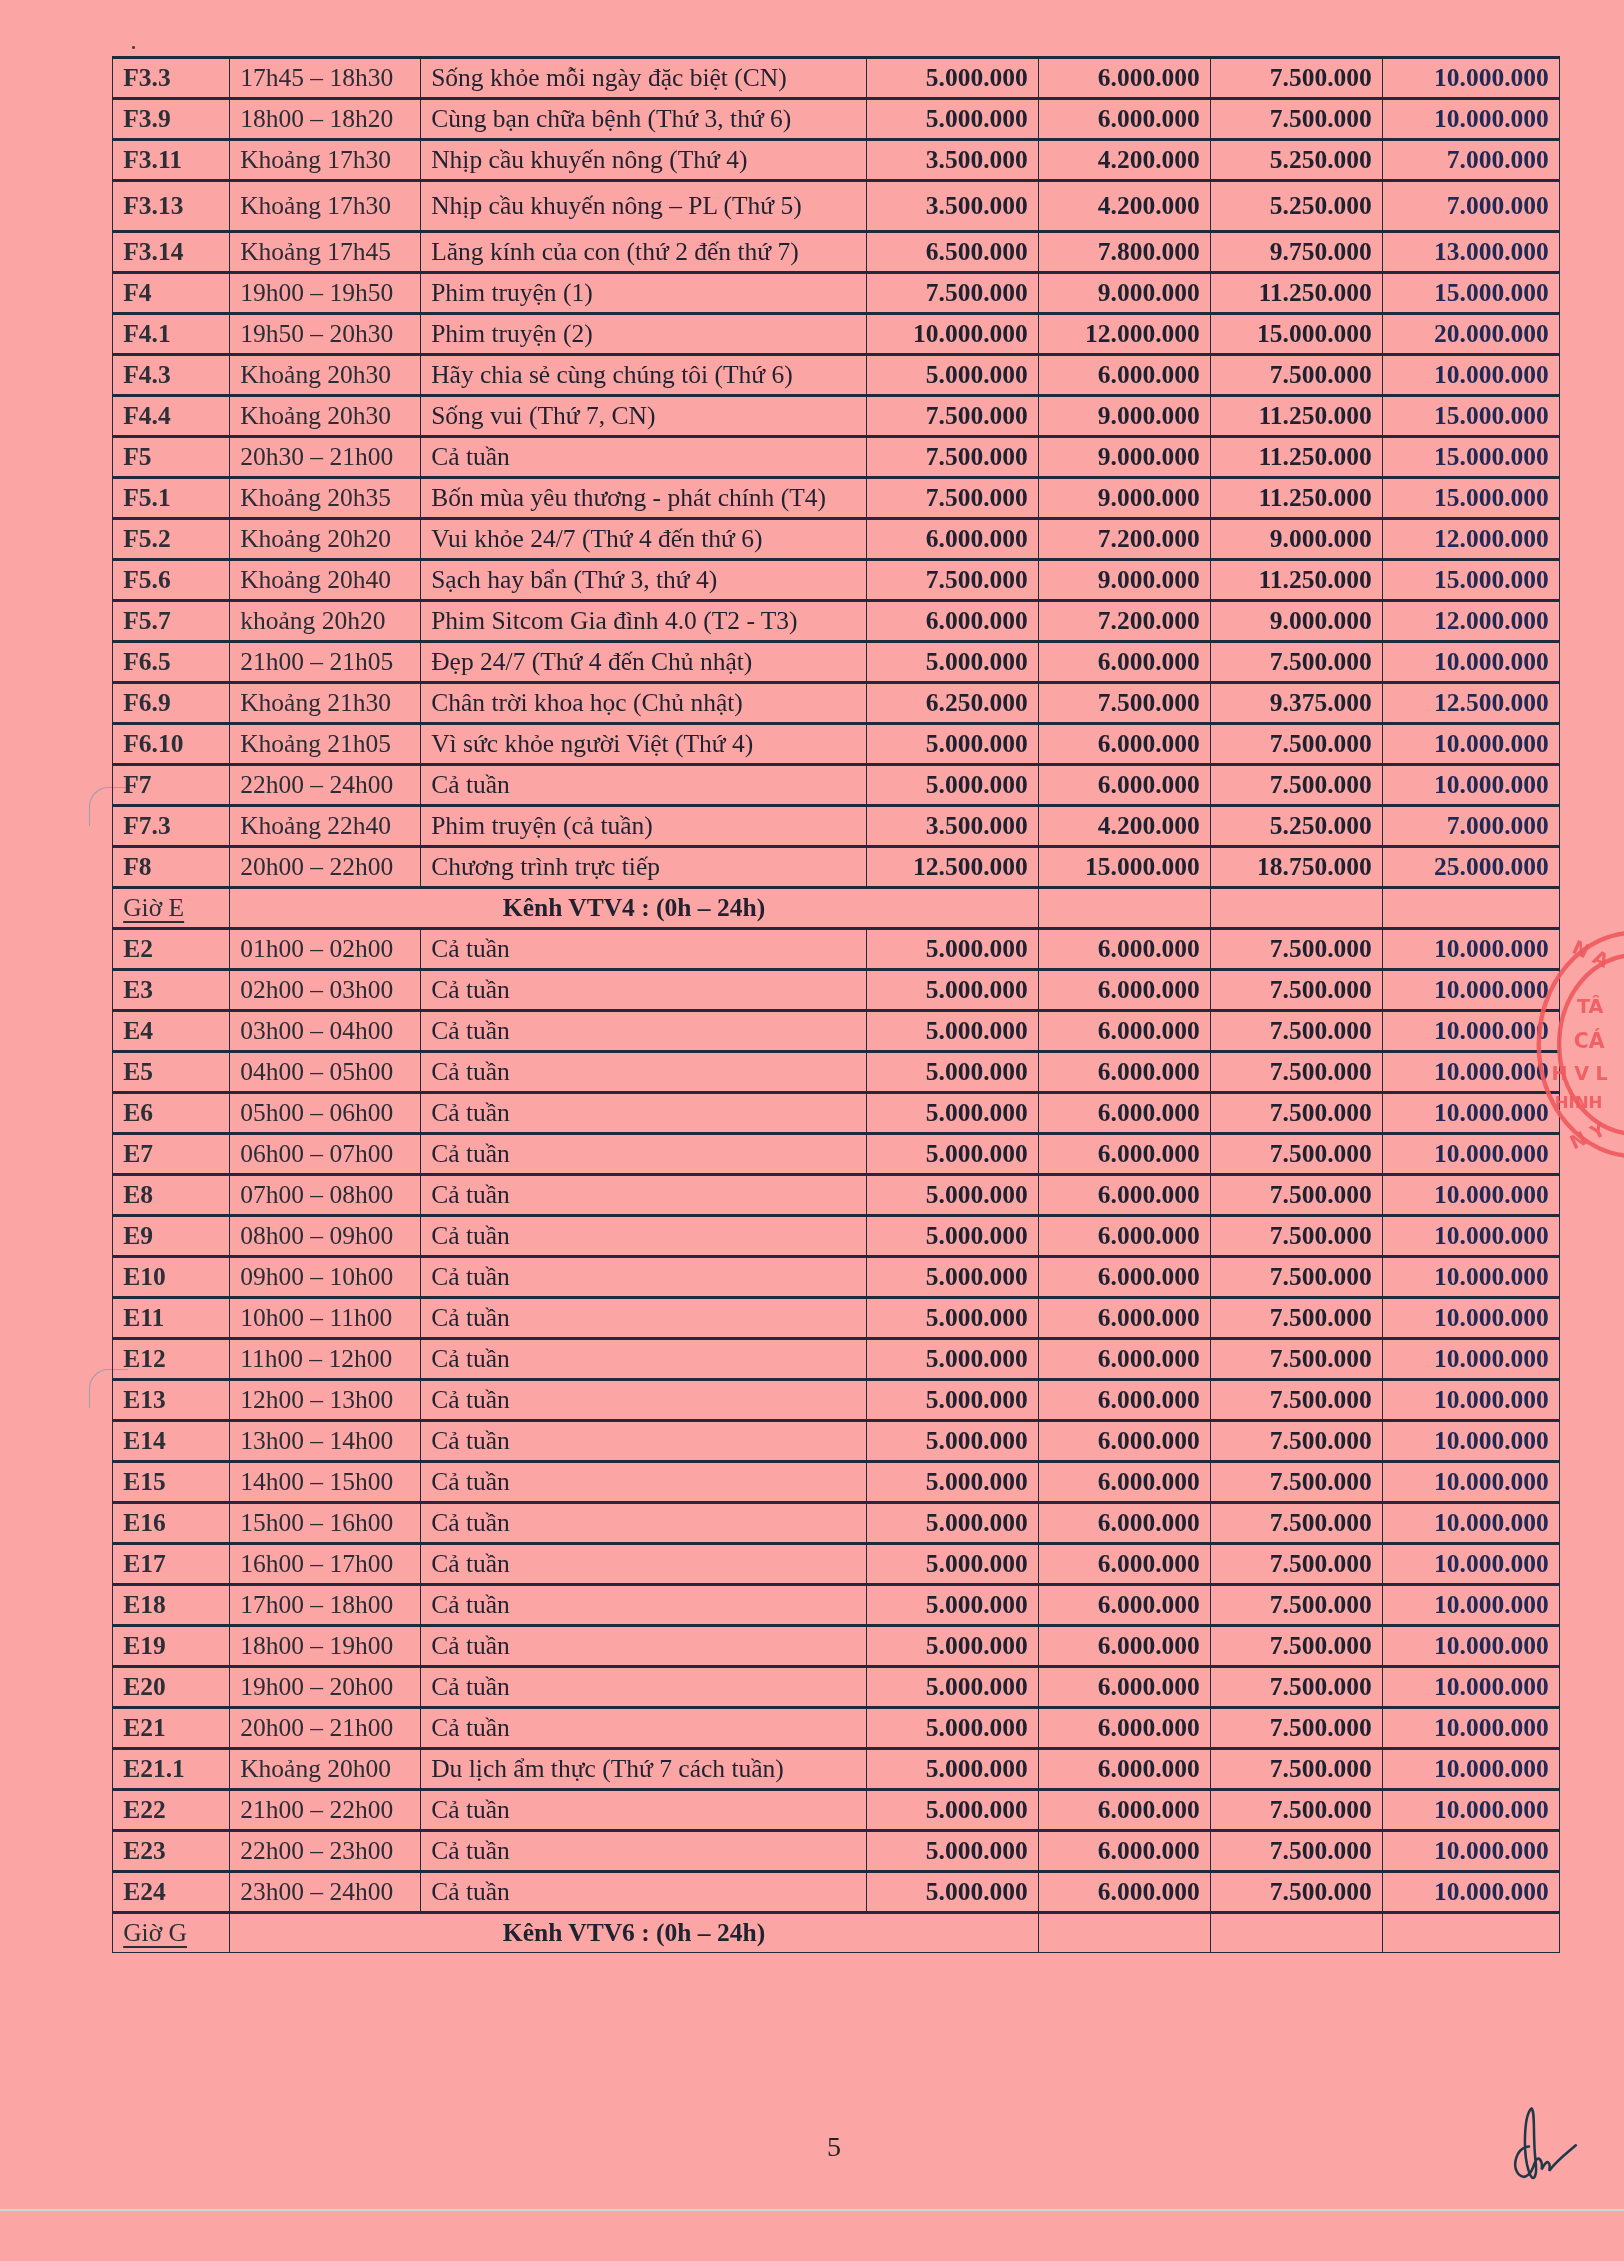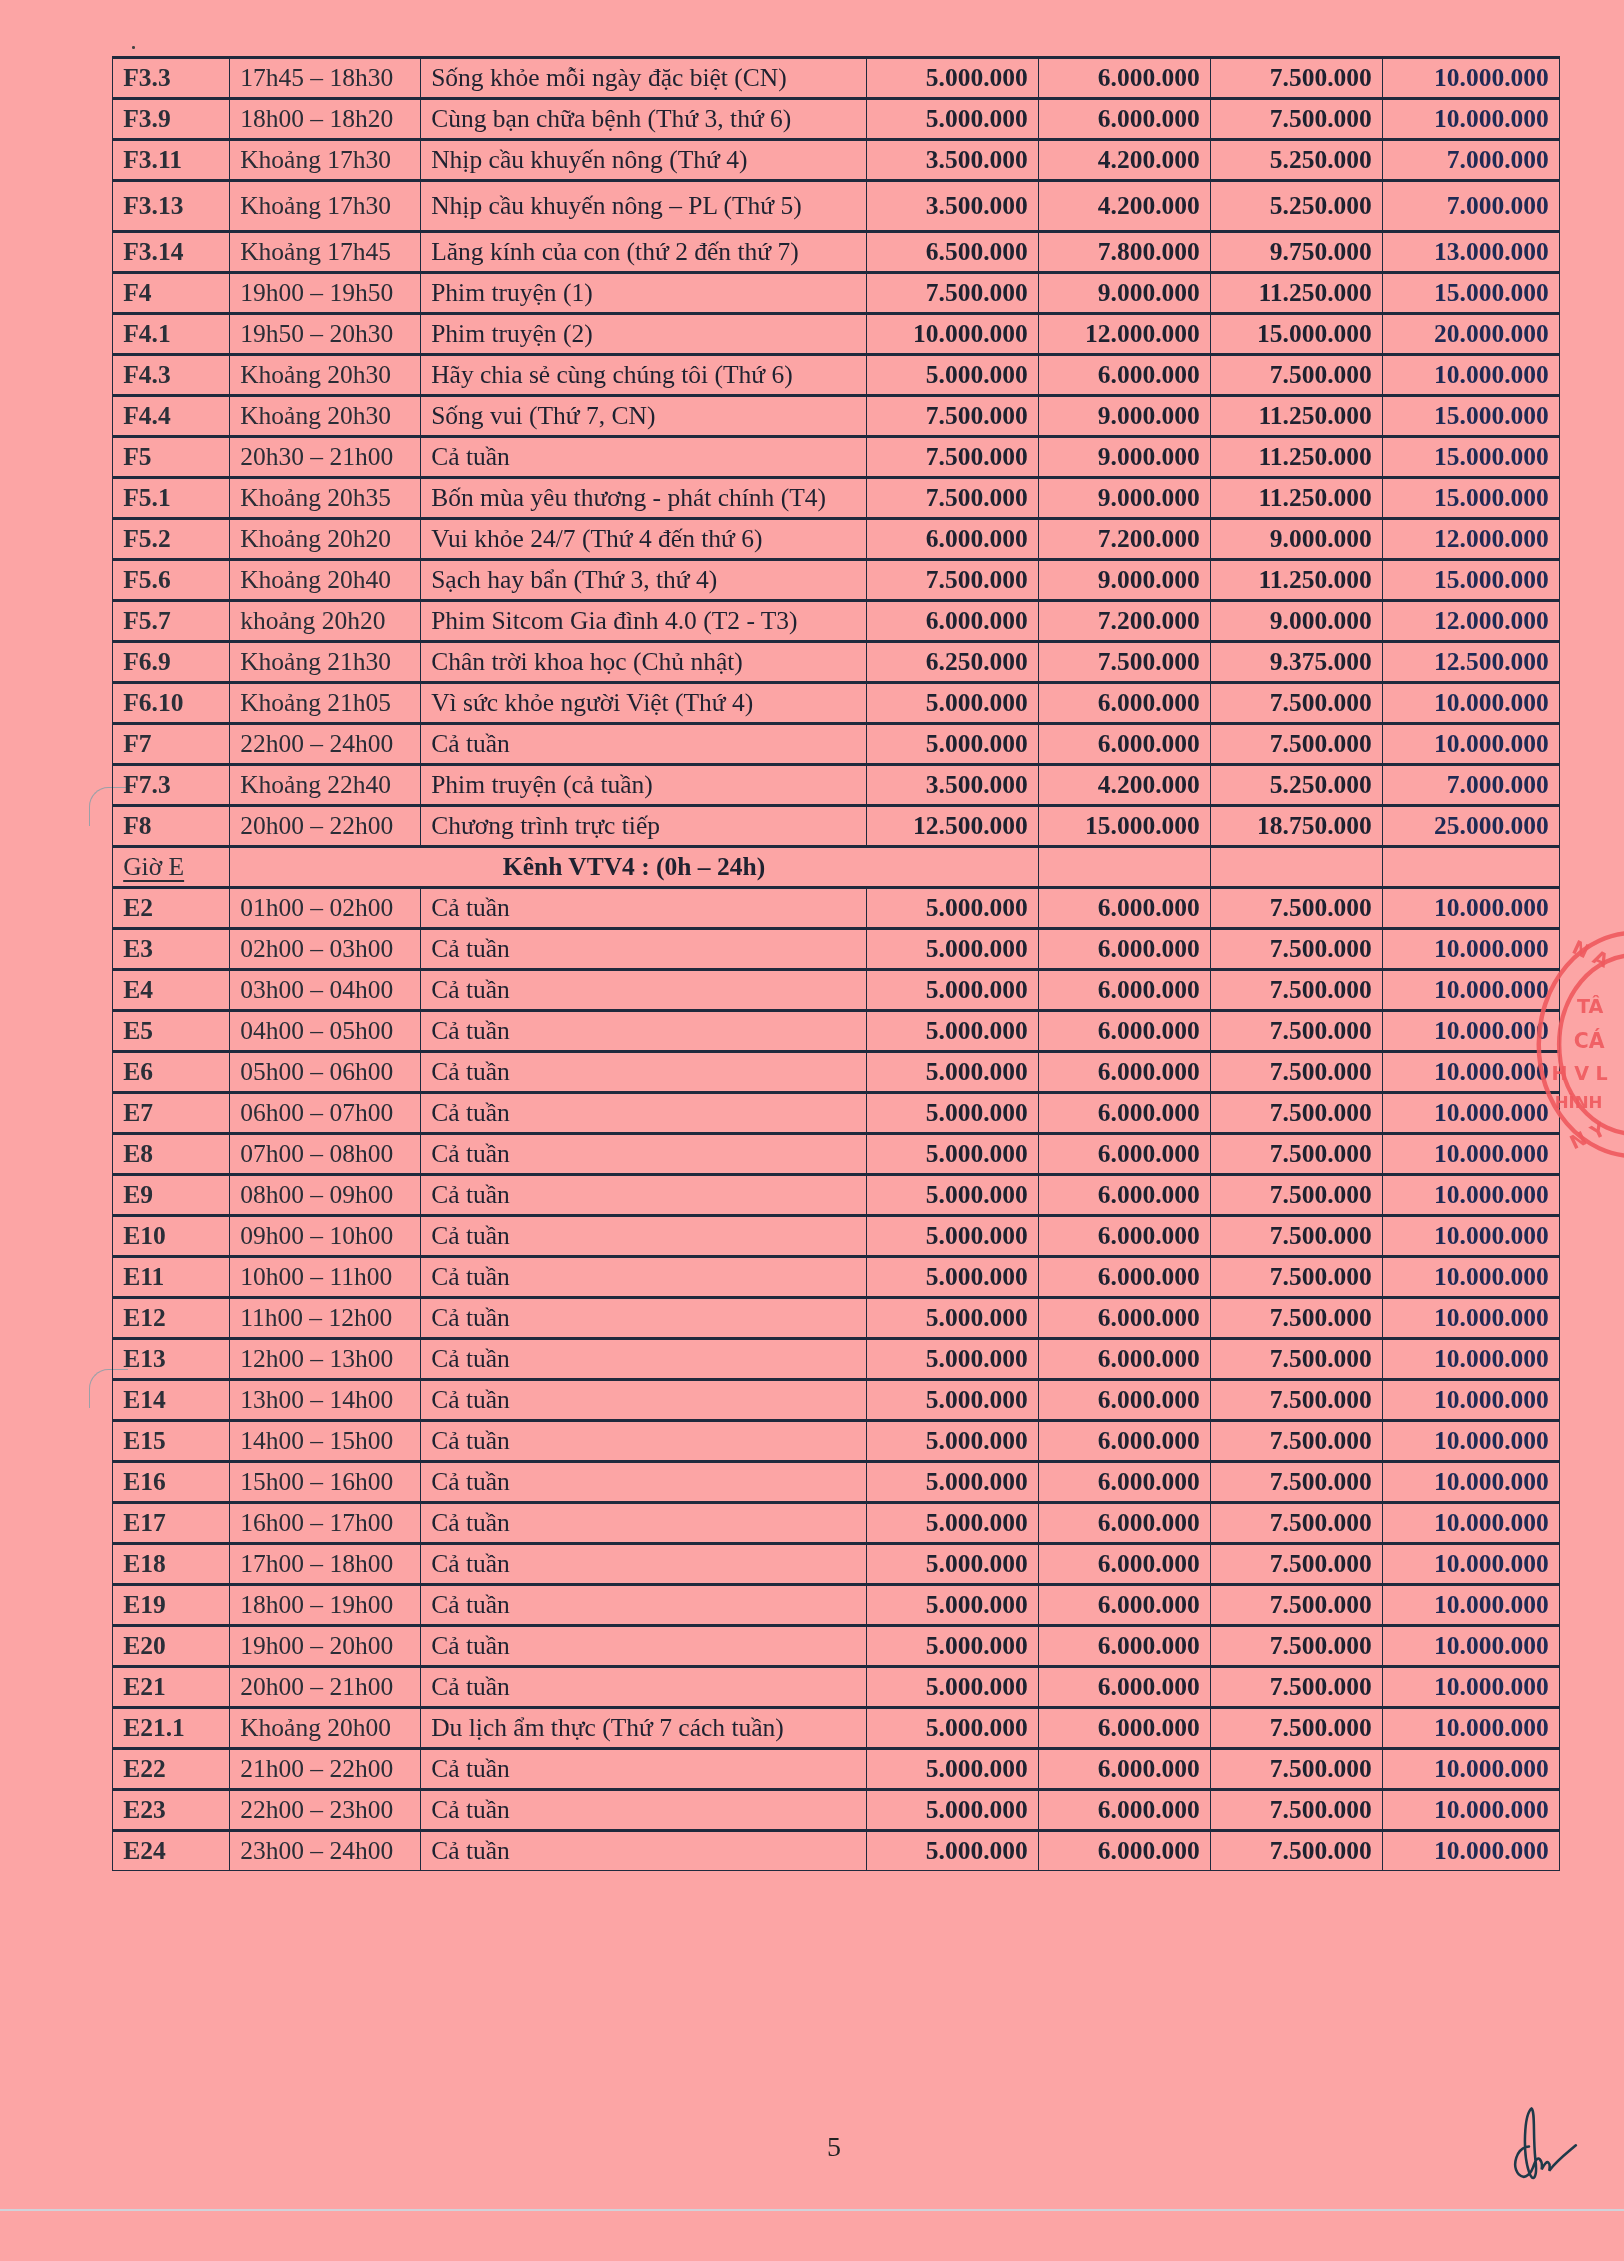--- a/index.html
+++ b/index.html
@@ -186,20 +186,29 @@
         <tr>
           <td class="code">F5.7</td>
           <td class="time">khoảng 20h20</td>
           <td class="prog">Phim Sitcom Gia đình 4.0 (T2 - T3)</td>
           <td class="num">6.000.000</td>
           <td class="num">7.200.000</td>
           <td class="num">9.000.000</td>
           <td class="num last">12.000.000</td>
         </tr>
         <tr>
+          <td class="code">F6.5</td>
+          <td class="time">21h00 – 21h05</td>
+          <td class="prog">Đẹp 24/7 (Thứ 4 đến Chủ nhật)</td>
+          <td class="num">5.000.000</td>
+          <td class="num">6.000.000</td>
+          <td class="num">7.500.000</td>
+          <td class="num last">10.000.000</td>
+        </tr>
+        <tr>
           <td class="code">F6.9</td>
           <td class="time">Khoảng 21h30</td>
           <td class="prog">Chân trời khoa học (Chủ nhật)</td>
           <td class="num">6.250.000</td>
           <td class="num">7.500.000</td>
           <td class="num">9.375.000</td>
           <td class="num last">12.500.000</td>
         </tr>
         <tr>
           <td class="code">F6.10</td>
@@ -453,20 +462,28 @@
           <td class="num last">10.000.000</td>
         </tr>
         <tr>
           <td class="code">E24</td>
           <td class="time">23h00 – 24h00</td>
           <td class="prog">Cả tuần</td>
           <td class="num">5.000.000</td>
           <td class="num">6.000.000</td>
           <td class="num">7.500.000</td>
           <td class="num last">10.000.000</td>
+        </tr>
+        <tr>
+          <td class="sec-code"><span>Giờ G</span></td>
+          <td class="sec-title" colspan="3">Kênh VTV6 : (0h – 24h)</td>
+          <td></td>
+          <td></td>
+          <td></td>
+          <td></td>
         </tr>
       </tbody>
   </table>
 
   <div class="stamp">
     <svg width="102" height="255" viewBox="0 0 160 400">
       <g fill="none" stroke="#ef5a5f" stroke-width="7" opacity="0.9">
         <ellipse cx="170" cy="200" rx="150" ry="175"></ellipse>
         <ellipse cx="170" cy="200" rx="118" ry="140"></ellipse>
       </g>

